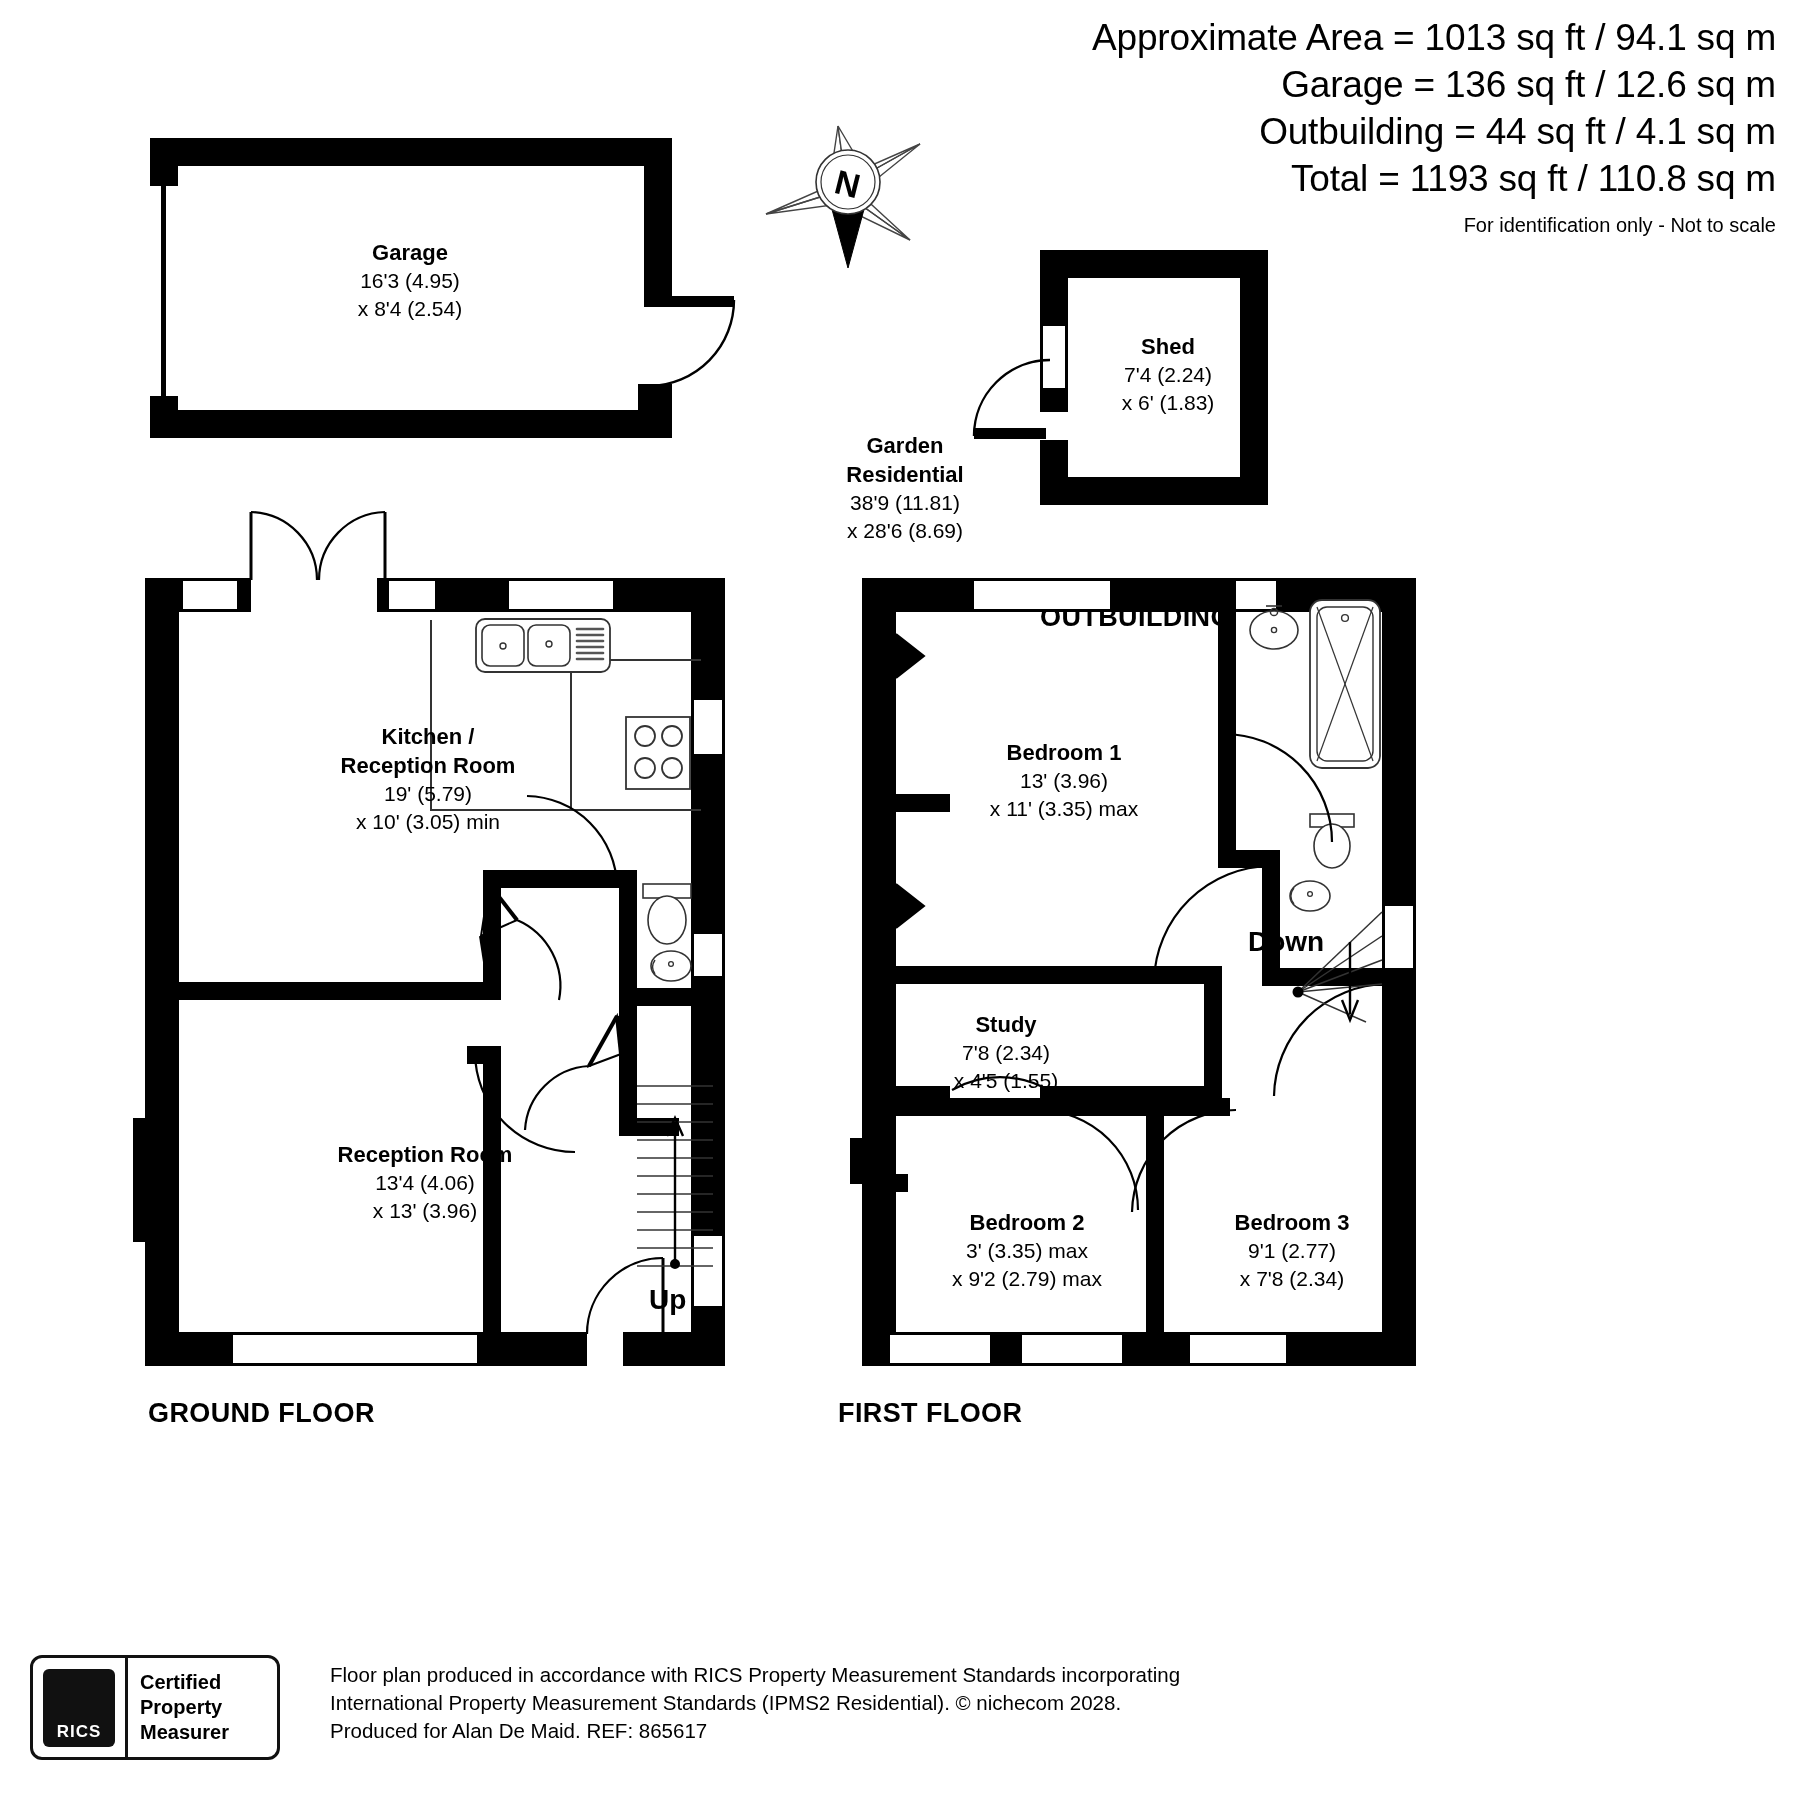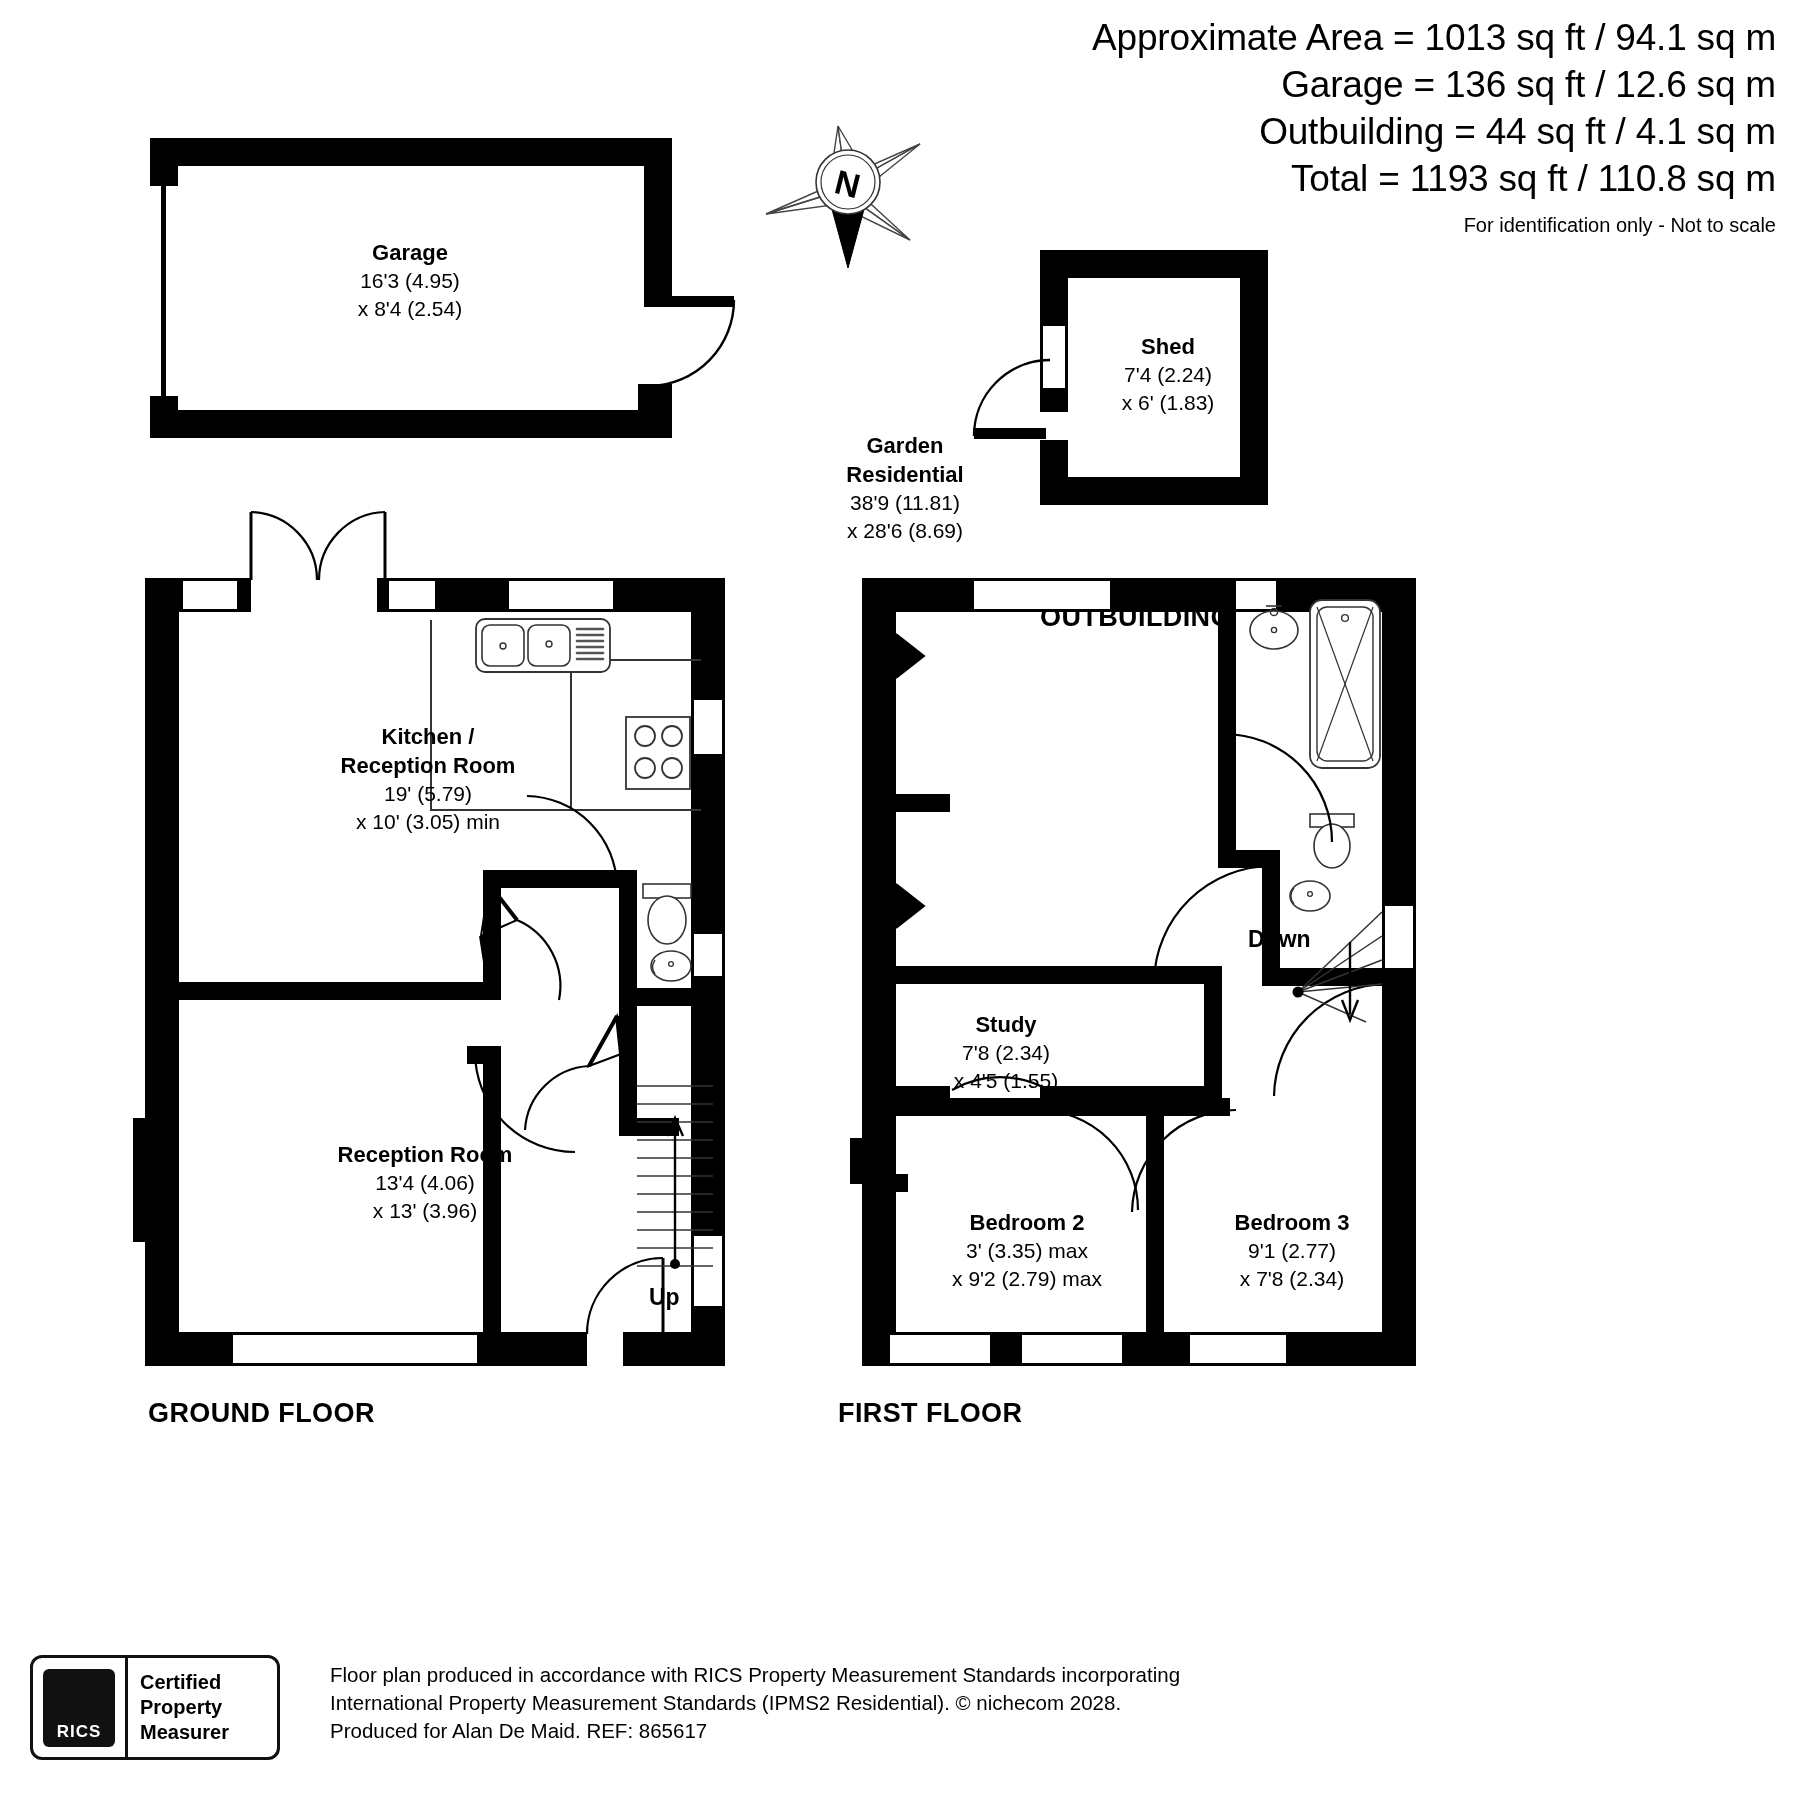--- a/index.html
+++ b/index.html
@@ -11,21 +11,21 @@
   
   #header-block{right:24px;top:14px;text-align:right;}
   #header-block .hline{font-size:37px;line-height:47px;white-space:nowrap;font-weight:400;letter-spacing:-0.2px;}
   #header-block .note{font-size:20px;line-height:30px;margin-top:8px;white-space:nowrap;}
 
   
   .roomlabel{text-align:center;line-height:27px;white-space:nowrap;}
   .roomlabel .nm{font-weight:bold;font-size:22px;line-height:29px;}
   .roomlabel .dim{font-size:21px;line-height:28px;}
   .floorcap{font-weight:bold;font-size:27px;letter-spacing:.4px;white-space:nowrap;}
-  .smalllabel{font-size:23px;white-space:nowrap;}
+  .smalllabel{font-size:28px;white-space:nowrap;}
 
   
   .w{position:absolute;background:#000;}
   .win{position:absolute;background:#fff;border-top:3px solid #000;border-bottom:3px solid #000;box-sizing:border-box;}
   .winv{position:absolute;background:#fff;border-left:3px solid #000;border-right:3px solid #000;box-sizing:border-box;}
   .thin{position:absolute;background:#000;}
   svg{overflow:visible;display:block;}
 
   
   #footer{left:30px;top:1655px;width:1740px;}
@@ -407,20 +407,25 @@
         </g>
         <g stroke="#000" stroke-width="2.4" fill="none">
           <line x1="60" y1="40" x2="60" y2="112"></line>
           <path d="M52 98 L60 118 L68 98"></path>
         </g>
         <circle cx="8" cy="90" r="5.5" fill="#000"></circle>
       </svg>
     </div>
     <div class="smalllabel abs" style="left:386px;top:348px;font-weight:bold;">Down</div>
 
+    <div class="roomlabel abs" style="left:78px;top:160px;width:248px;">
+      <div class="nm">Bedroom 1</div>
+      <div class="dim">13' (3.96)</div>
+      <div class="dim">x 11' (3.35) max</div>
+    </div>
     <div class="roomlabel abs" style="left:36px;top:432px;width:216px;">
       <div class="nm">Study</div>
       <div class="dim">7'8 (2.34)</div>
       <div class="dim">x 4'5 (1.55)</div>
     </div>
     <div class="roomlabel abs" style="left:40px;top:630px;width:250px;">
       <div class="nm">Bedroom 2</div>
       <div class="dim">3' (3.35) max</div>
       <div class="dim">x 9'2 (2.79) max</div>
     </div>

